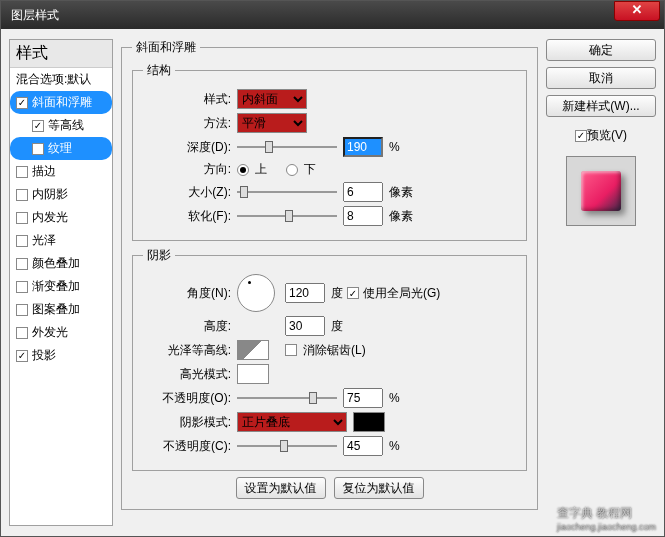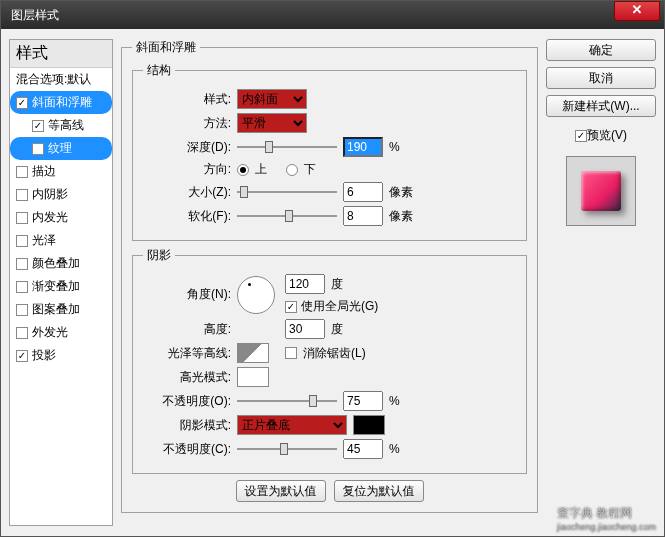--- a/index.html
+++ b/index.html
@@ -152,21 +152,21 @@
             <input class="num" value="8" style="">
             <span>像素</span>
           </div>
         </fieldset>
 
         <fieldset style="margin-top:6px">
           <legend>阴影</legend>
           <div class="row">
             <span class="lbl">角度(N):</span>
             <div class="angle-dial"></div>
-            <div style="display:flex;flex-direction:column;gap:4px">
+            <div style="display:flex;flex-direction:row;gap:4px">
               <div style="display:flex;align-items:center;gap:6px">
                 <input class="num" value="120" style="">
                 <span>度</span>
               </div>
               <div style="display:flex;align-items:center;gap:4px">
                 <span class="chk on"></span>
                 <span>使用全局光(G)</span>
               </div>
             </div>
           </div>

